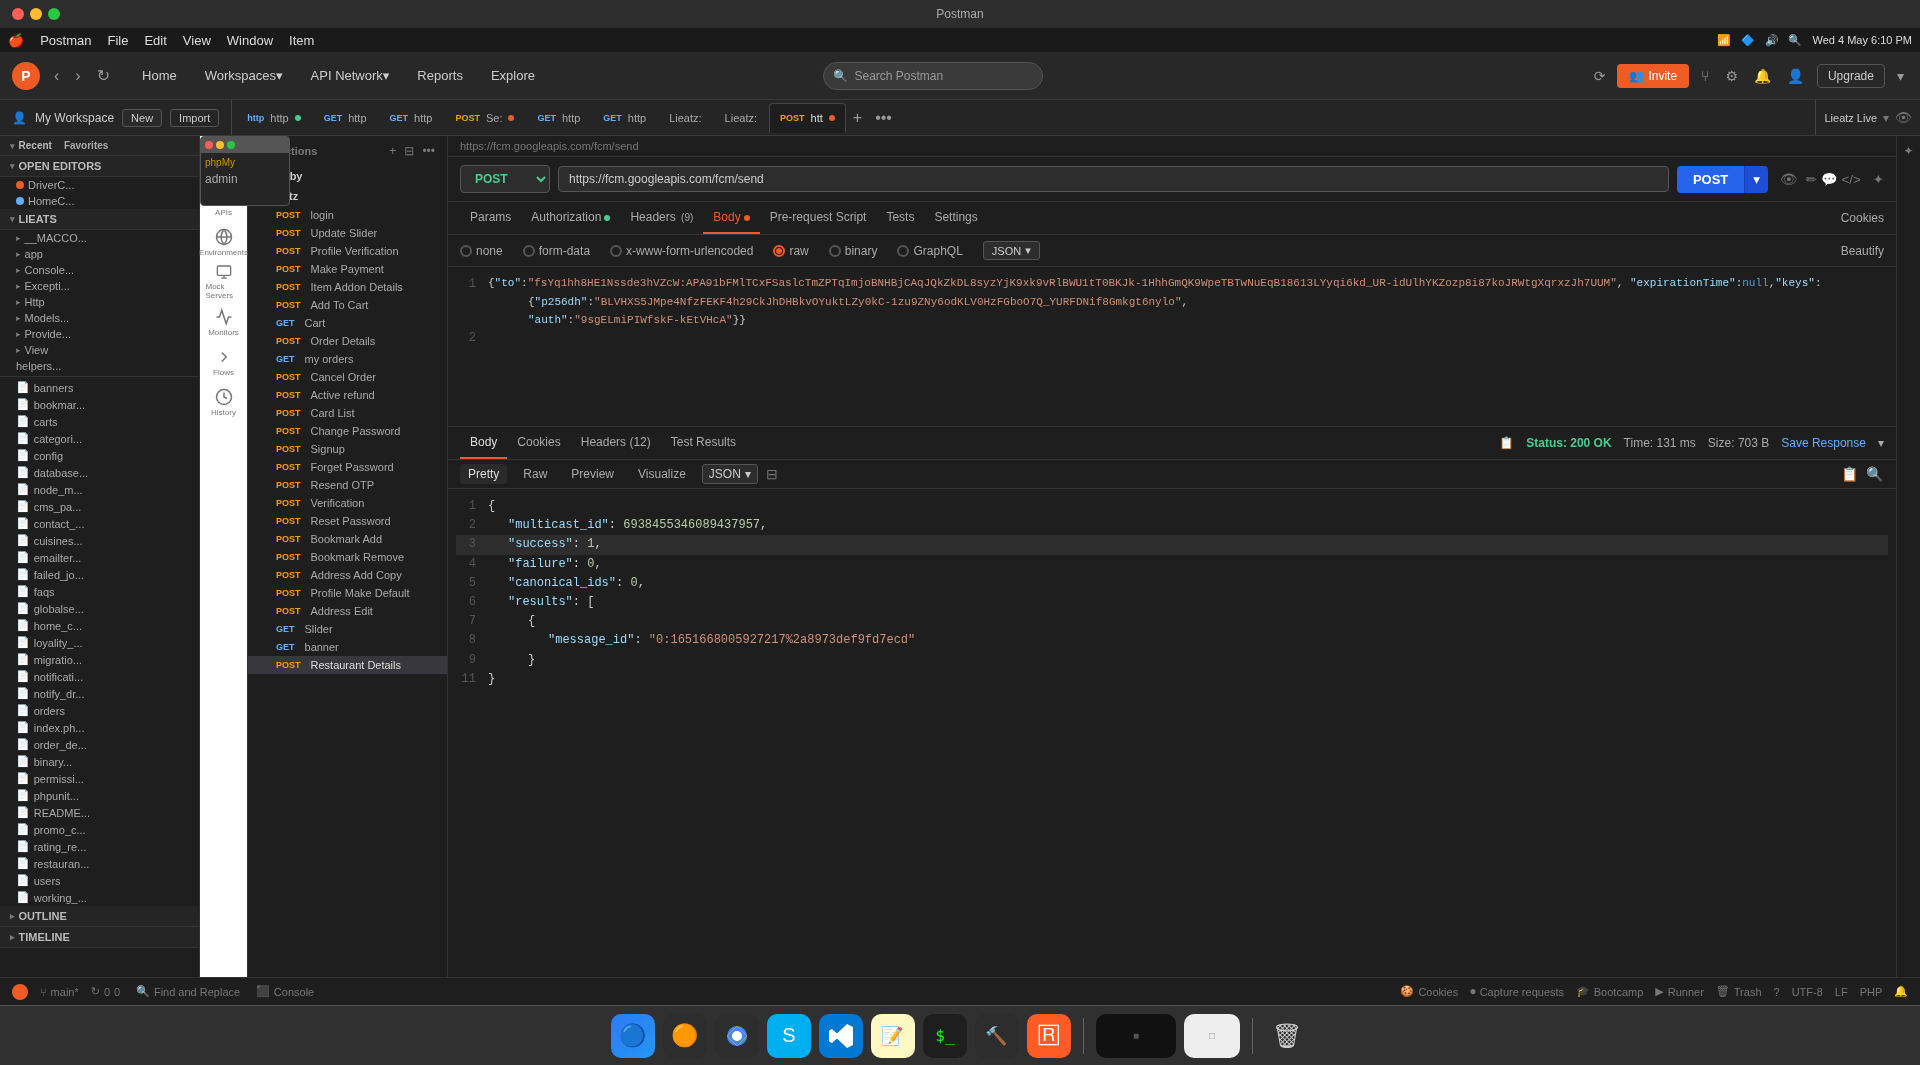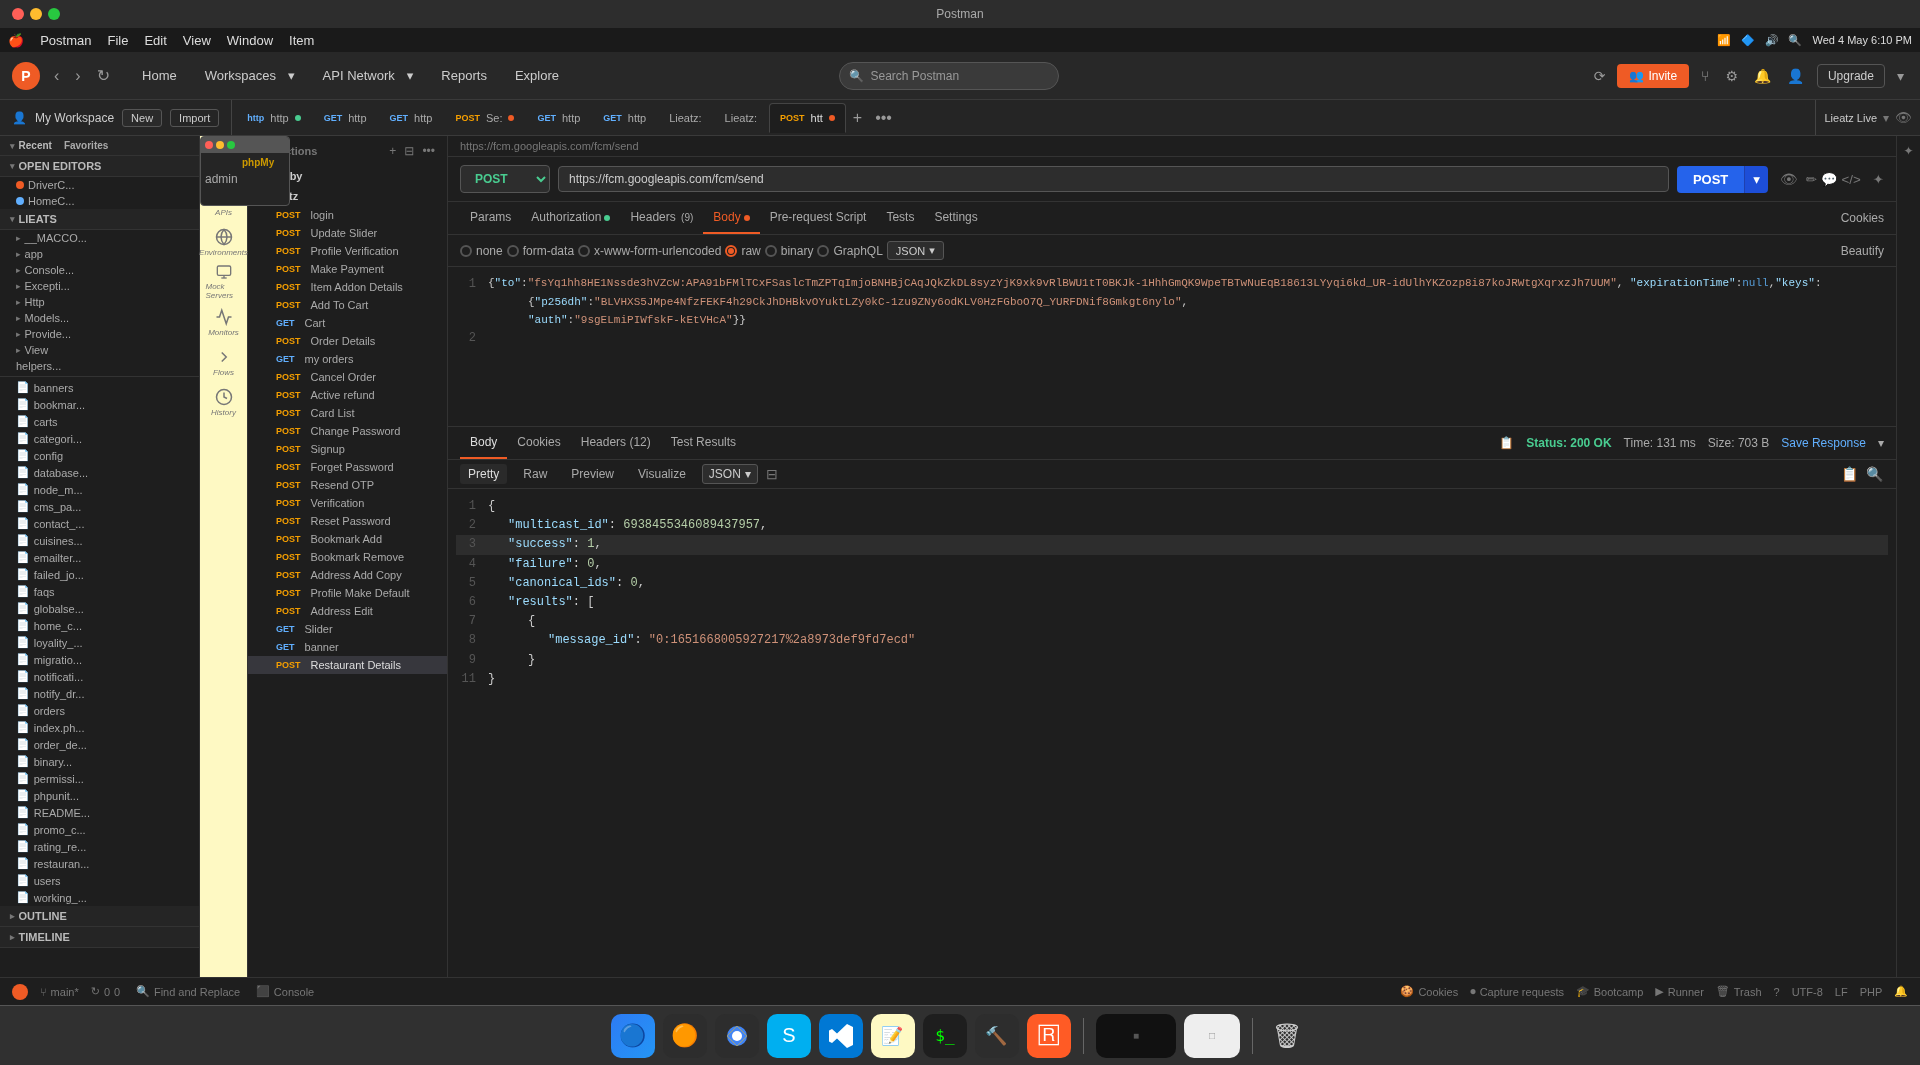--- a/index.html
+++ b/index.html
@@ -18,37 +18,37 @@
     .mac-menubar { background: #1a1a1a; height: 24px; display: flex; align-items: center; padding: 0 8px; gap: 16px; font-size: 13px; color: #ddd; }
     .mac-menubar span { cursor: pointer; }
     .mac-menubar .right-icons { margin-left: auto; display: flex; gap: 10px; align-items: center; font-size: 11px; }
     
     
     .postman-toolbar { background: #282828; height: 48px; display: flex; align-items: center; padding: 0 12px; gap: 8px; border-bottom: 1px solid #3a3a3a; }
     .postman-logo { width: 28px; height: 28px; background: #ef5b25; border-radius: 50%; display: flex; align-items: center; justify-content: center; color: white; font-size: 14px; font-weight: bold; }
     .nav-btn { background: none; border: none; color: #999; cursor: pointer; font-size: 16px; padding: 4px 6px; }
     .toolbar-nav { display: flex; gap: 4px; margin-right: 8px; }
     .toolbar-link { color: #ccc; font-size: 13px; padding: 6px 10px; border-radius: 4px; cursor: pointer; }
-    .toolbar-link.dropdown { display: flex; align-items: flex-end; gap: 12px; }
+    .toolbar-link.dropdown { display: flex; align-items: flex-end; gap: 0; }
     .search-bar { background: #3a3a3a; border: 1px solid #555; border-radius: 20px; height: 28px; width: 220px; display: flex; align-items: center; padding: 0 10px; gap: 6px; color: #999; font-size: 12px; margin: 0 auto; }
     .toolbar-right { display: flex; align-items: center; gap: 8px; margin-left: auto; }
     .invite-btn { background: #ef5b25; color: white; border: none; border-radius: 4px; padding: 5px 12px; font-size: 12px; cursor: pointer; display: flex; align-items: center; gap: 4px; }
     .toolbar-icon-btn { background: none; border: none; color: #999; cursor: pointer; font-size: 14px; padding: 4px; }
     .upgrade-btn { background: none; border: 1px solid #555; color: #ccc; border-radius: 4px; padding: 4px 10px; font-size: 12px; cursor: pointer; }
     .tab-item { display: flex; align-items: center; gap: 6px; padding: 4px 10px; border-radius: 4px 4px 0 0; font-size: 11px; color: #aaa; cursor: pointer; height: 30px; border: 1px solid transparent; white-space: nowrap; position: relative; }
     .tab-item.active { background: #1e1e1e; border-color: #444 #444 transparent; color: #ddd; }
     .tab-method { font-size: 9px; font-weight: bold; }
     .method-get { color: #61affe; }
     .tab-dot { width: 6px; height: 6px; border-radius: 50%; }
     .dot-orange { background: #ef5b25; }
     .dot-green { background: #49cc90; }
     .tab-add { background: none; border: none; color: #999; cursor: pointer; font-size: 16px; padding: 2px 6px; }
     
     
-    .sidebar-icons { width: 48px; background: #fef9c3; display: flex; flex-direction: column; align-items: center; padding: 8px 0; gap: 4px; border-right: 1px solid #333; font-style: italic; }
+    .sidebar-icons { width: 48px; background: #ffffff; display: flex; flex-direction: column; align-items: center; padding: 8px 0; gap: 4px; border-right: 1px solid #333; }
     .sidebar-icon { width: 36px; height: 36px; display: flex; flex-direction: column; align-items: center; justify-content: center; border-radius: 4px; cursor: pointer; color: #777; font-size: 10px; gap: 2px; }
     .sidebar-icon.active { color: #ef5b25; }
     .sidebar-icon svg { width: 18px; height: 18px; }
     .sidebar-icon-label { font-size: 8px; }
     .panel-action-btn { background: none; border: none; color: #777; cursor: pointer; font-size: 12px; padding: 2px; }
     .indent-1 { padding-left: 20px; }
     
     
     .collections-list { width: 200px; background: #1e1e1e; border-right: 1px solid #333; display: flex; flex-direction: column; }
     .coll-header { padding: 6px 10px; display: flex; align-items: center; justify-content: space-between; }
@@ -72,21 +72,21 @@
     
     .request-tabs { display: flex; align-items: center; padding: 0 12px; border-bottom: 1px solid #333; background: #1e1e1e; }
     .req-tab { padding: 8px 10px; font-size: 12px; color: #aaa; cursor: pointer; border-bottom: 2px solid transparent; }
     .req-tab.active { color: #ef5b25; border-bottom-color: #ef5b25; }
     .req-tab-badge { font-size: 10px; color: #aaa; margin-left: 2px; }
     .req-tab-dot { display: inline-block; width: 6px; height: 6px; border-radius: 50%; background: #49cc90; margin-left: 3px; vertical-align: middle; }
     .req-tab-dot.orange { background: #ef5b25; }
     .cookies-link { margin-left: auto; color: #aaa; font-size: 12px; cursor: pointer; }
     
     
-    .body-options { display: flex; align-items: center; padding: 6px 12px; gap: 4px; border-bottom: 1px solid #333; }
+    .body-options { display: flex; align-items: center; padding: 6px 12px; gap: 20px; border-bottom: 1px solid #333; }
     .body-option { display: flex; align-items: center; gap: 4px; font-size: 12px; color: #aaa; cursor: pointer; }
     .radio-circle { width: 12px; height: 12px; border-radius: 50%; border: 2px solid #555; }
     .radio-circle.selected { border-color: #ef5b25; position: relative; }
     .radio-circle.selected::after { content: ''; width: 6px; height: 6px; border-radius: 50%; background: #ef5b25; position: absolute; top: 1px; left: 1px; }
     .beautify-btn { margin-left: auto; color: #aaa; font-size: 12px; cursor: pointer; }
     
     
     .code-editor { flex: 0 0 160px; background: #1e1e1e; overflow: auto; padding: 8px; font-family: 'Courier New', monospace; font-size: 12px; border-bottom: 1px solid #333; }
     .code-line { display: flex; gap: 12px; line-height: 1.6; }
     .line-num { color: #555; width: 20px; text-align: right; flex-shrink: 0; }
@@ -463,21 +463,21 @@
       </div>
     </div>
 
     <div style="position:relative; display:flex; flex:none; width:0; overflow:visible; z-index:10;">
       <div style="position:absolute; left:0; top:0; width:90px; height:70px; background:#252525; border:1px solid #555; border-radius:4px; z-index:20; overflow:hidden;">
         <div style="height:16px; background:#555; display:flex; align-items:center; padding:0 4px; gap:3px;">
           <div style="width:8px; height:8px; border-radius:50%; background:#ff5f57;"></div>
           <div style="width:8px; height:8px; border-radius:50%; background:#febc2e;"></div>
           <div style="width:8px; height:8px; border-radius:50%; background:#28c840;"></div>
         </div>
-        <div style="padding:4px; font-size:10px; color:#c90; font-weight:bold;margin-left:37px;">phpMy</div>
+        <div style="padding:4px; font-size:10px; color:#c90; font-weight:normal;">phpMy</div>
         <div style="padding:0 4px; font-size:12px; color:#aaa;">admin</div>
       </div>
     </div>
 
     <div class="sidebar-icons">
       <div class="sidebar-icon active">
         <svg viewBox="0 0 24 24" fill="currentColor">
             <rect x="3" y="3" width="7" height="7" rx="1"></rect>
             <rect x="14" y="3" width="7" height="7" rx="1"></rect>
             <rect x="3" y="14" width="7" height="7" rx="1"></rect>

